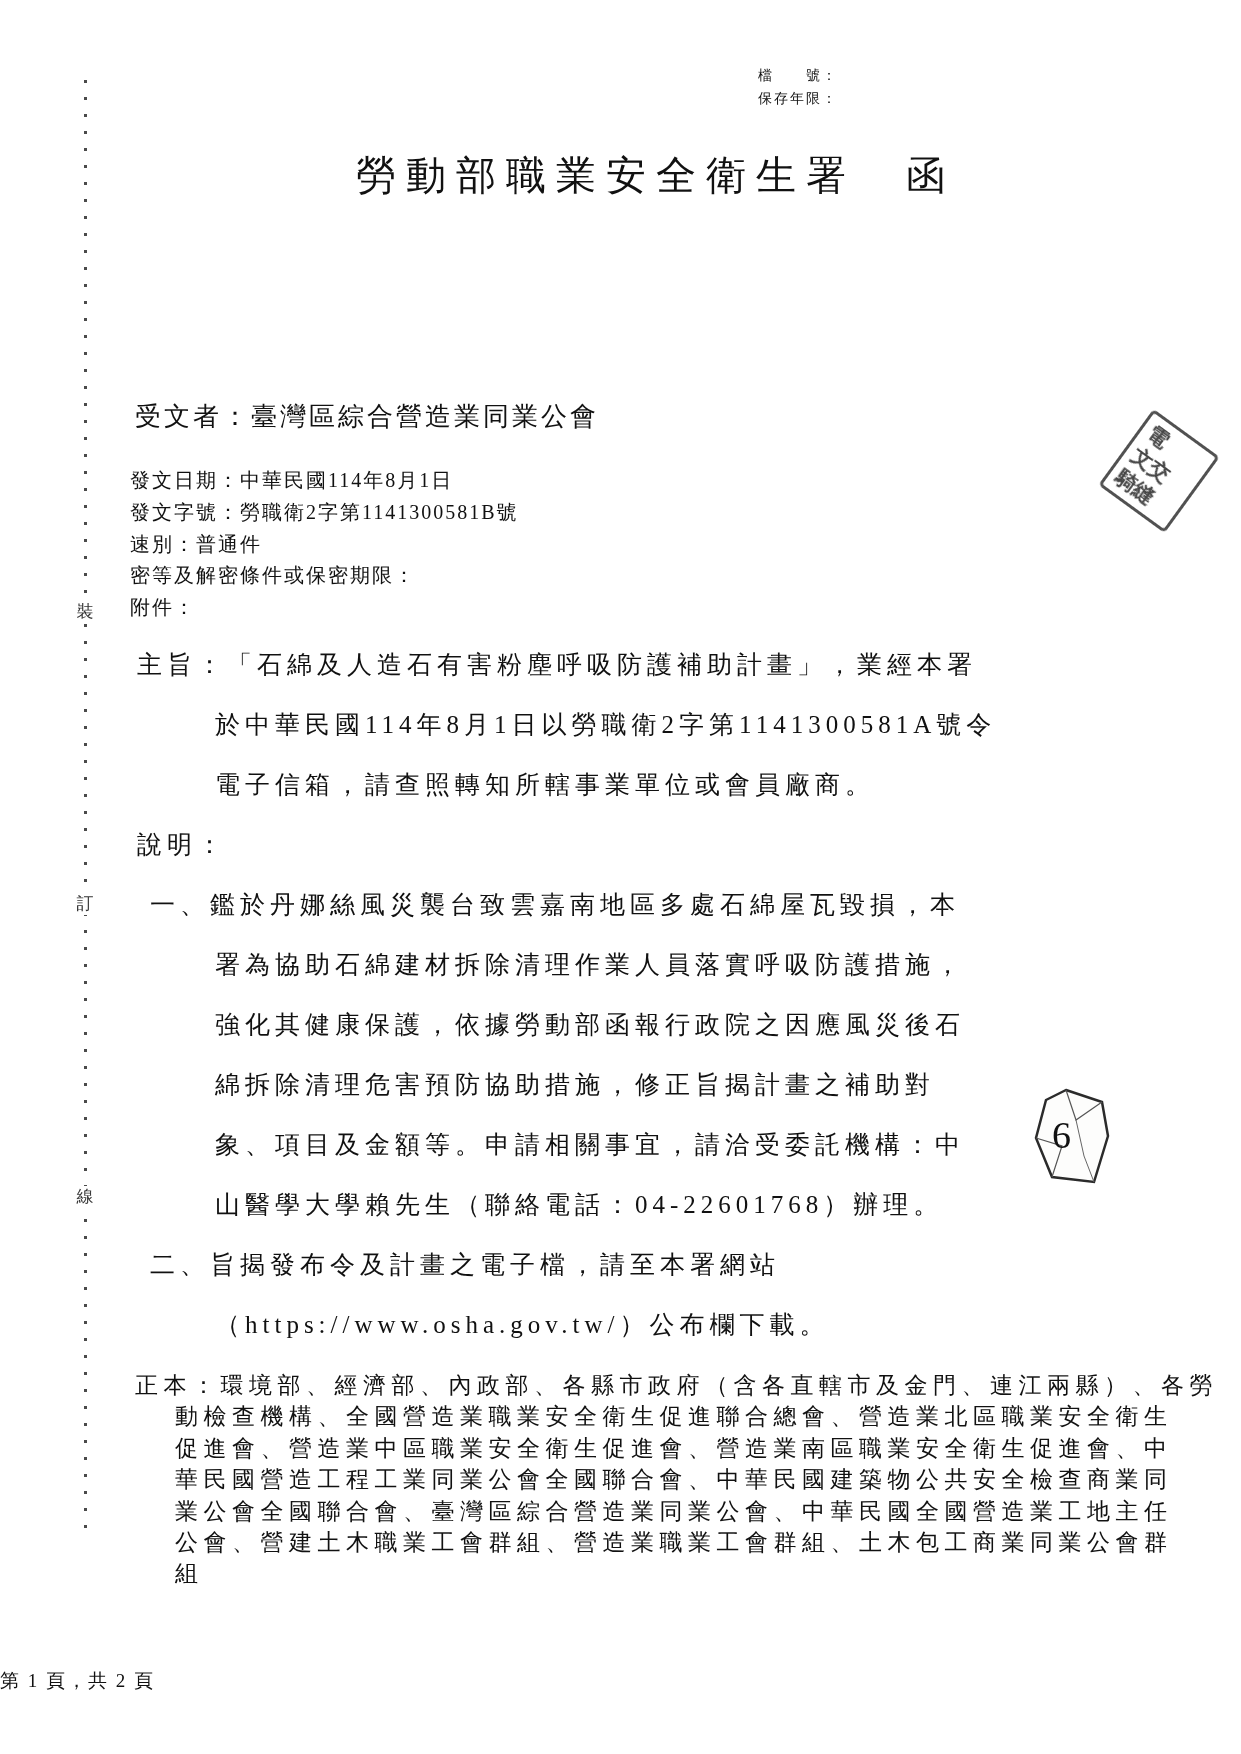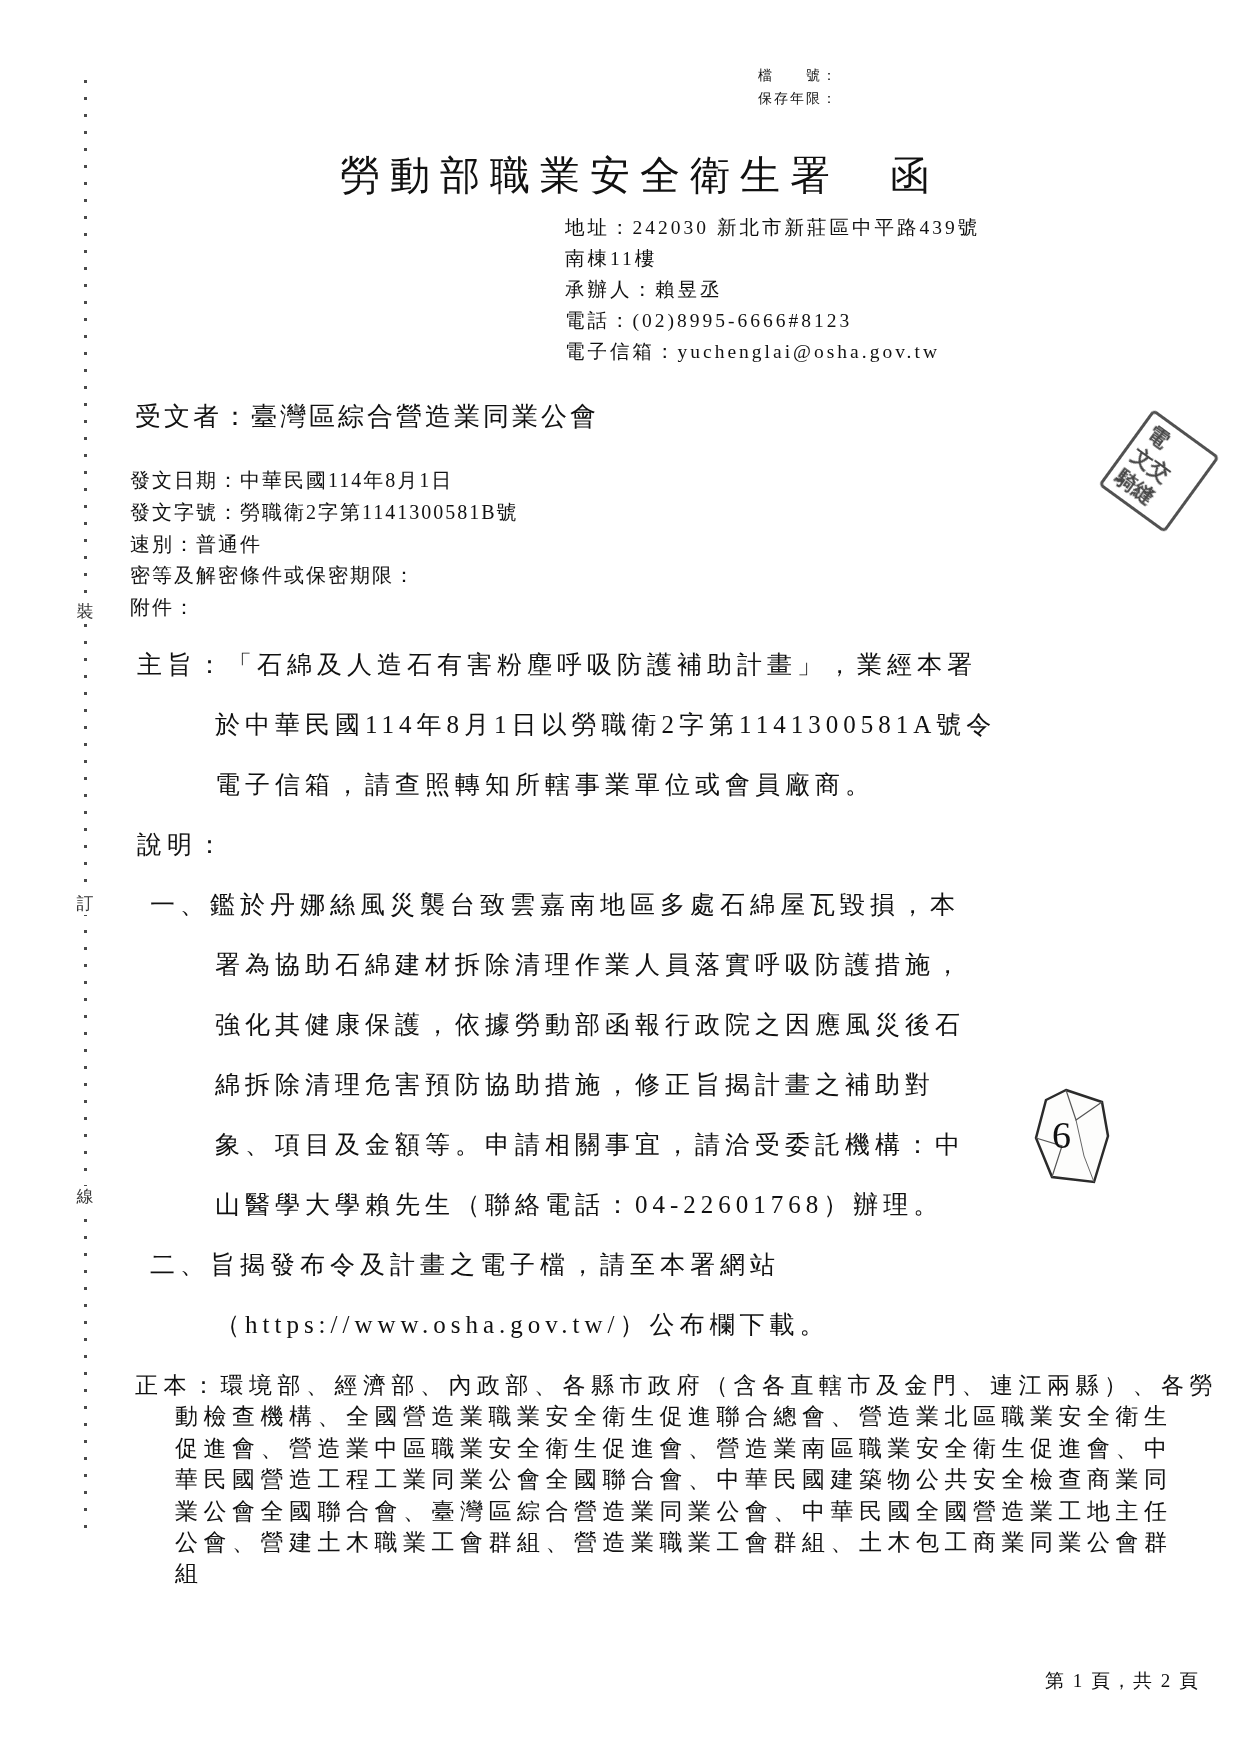--- a/index.html
+++ b/index.html
@@ -13,38 +13,38 @@
     position:absolute; left:84px; top:80px; width:3px; height:1450px;
     background:repeating-linear-gradient(to bottom,#4a4a4a 0 2.6px,transparent 2.6px 17px);
   }
   .margin-mark{
     position:absolute; left:74px; width:22px; text-align:center;
     font-size:17px; line-height:22px; background:#fff; color:#333;
   }
   
   .file-block{position:absolute; left:758px; top:64px; font-size:14px; line-height:23px; letter-spacing:2px;}
   
-  .doc-title{position:absolute; left:340px; top:148px; font-size:40px; letter-spacing:10px; white-space:nowrap;}
+  .doc-title{position:absolute; left:356px; top:148px; font-size:40px; letter-spacing:10px; white-space:nowrap;}
   
   .sender-block{position:absolute; left:565px; top:212px; font-size:19.5px; line-height:31px; letter-spacing:3px; white-space:nowrap;}
   
   .recipient{position:absolute; left:135px; top:399px; font-size:26px; letter-spacing:3px; white-space:nowrap;}
   
   .meta-block{position:absolute; left:130px; top:465px; font-size:20px; line-height:31.8px; letter-spacing:2px; white-space:nowrap;}
   
   .body-block{position:absolute; left:135px; top:635px; font-size:25px; letter-spacing:5px; white-space:nowrap;}
   .body-block .bl{height:60px; line-height:60px;}
   .ml0{margin-left:2px;}
   .ml1{margin-left:15px;}
   .ml2{margin-left:80px;}
   
   .cc-block{position:absolute; left:135px; top:1370px; font-size:23px; line-height:31.4px; letter-spacing:5.5px; white-space:nowrap;}
   .cc-block .cont{margin-left:40px;}
   
-  .footer{position:absolute; left:0; top:1668px; width:1200px; text-align:right; font-size:19px; letter-spacing:2px;}
+  .footer{position:absolute; left:0; top:1668px; width:1200px; text-align:left; font-size:19px; letter-spacing:2px;}
   
   .seam-stamp{
     position:absolute; left:1118px; top:424px; width:82px; height:94px;
     border:3px solid #3f3f3f; border-radius:5px; background:rgba(255,255,255,.92);
     transform:rotate(36deg); transform-origin:center;
     display:flex; flex-direction:column; justify-content:space-around;
     padding:4px 7px; box-sizing:border-box; color:#333;
     font-size:21px; font-weight:bold; filter:blur(.3px); opacity:.9;
   }
   .seam-stamp .srow{display:flex; justify-content:space-between; line-height:24px;}
@@ -61,27 +61,20 @@
   <div class="margin-mark" style="top:893px">訂</div>
   <div class="margin-mark" style="top:1186px">線</div>
 
   <div class="file-block">
     <div>檔　　號：</div>
     <div>保存年限：</div>
   </div>
 
   <div class="doc-title">勞動部職業安全衛生署　函</div>
 
-  <div class="sender-block">
-    <div>地址：242030 新北市新莊區中平路439號</div>
-    <div>南棟11樓</div>
-    <div>承辦人：賴昱丞</div>
-    <div>電話：(02)8995-6666#8123</div>
-    <div>電子信箱：yuchenglai@osha.gov.tw</div>
-  </div>
 
   <div class="recipient">受文者：臺灣區綜合營造業同業公會</div>
 
   <div class="meta-block">
     <div>發文日期：中華民國114年8月1日</div>
     <div>發文字號：勞職衛2字第1141300581B號</div>
     <div>速別：普通件</div>
     <div>密等及解密條件或保密期限：</div>
     <div>附件：</div>
   </div>

